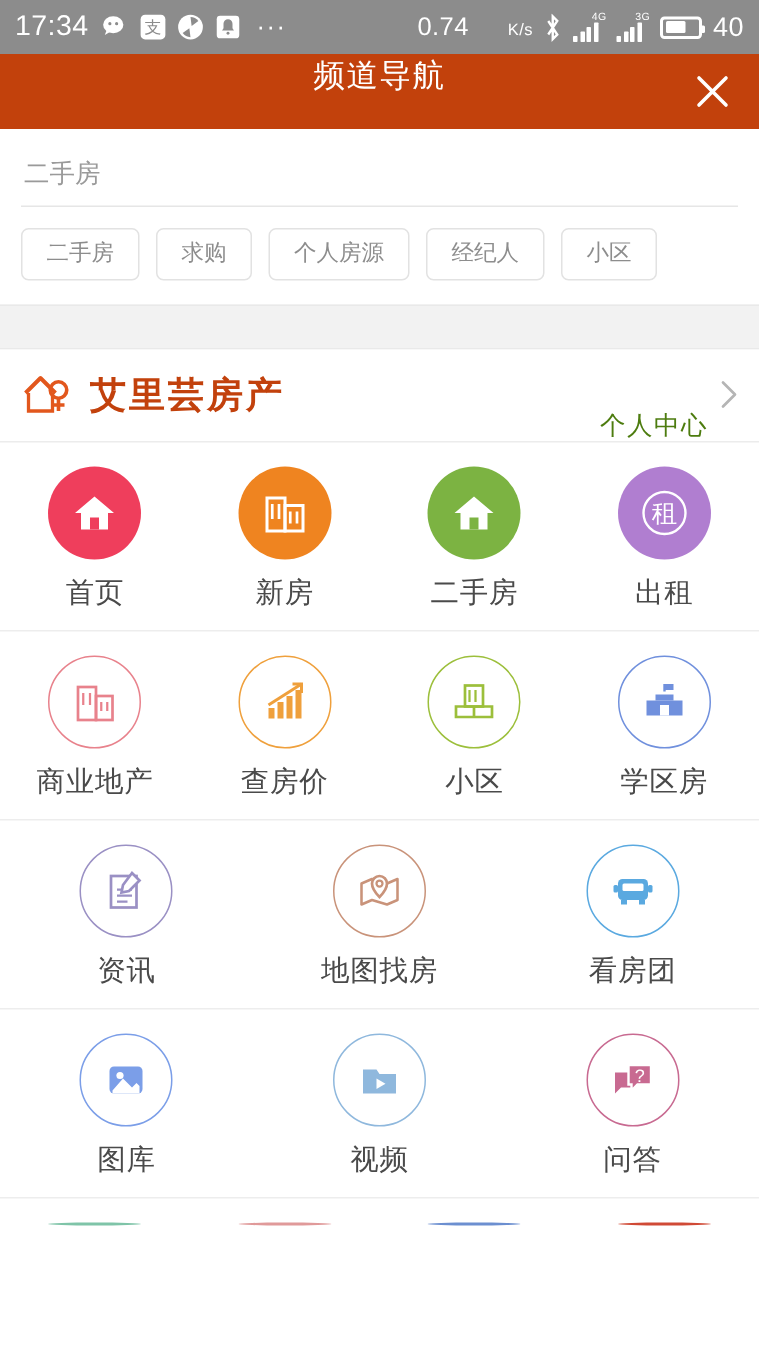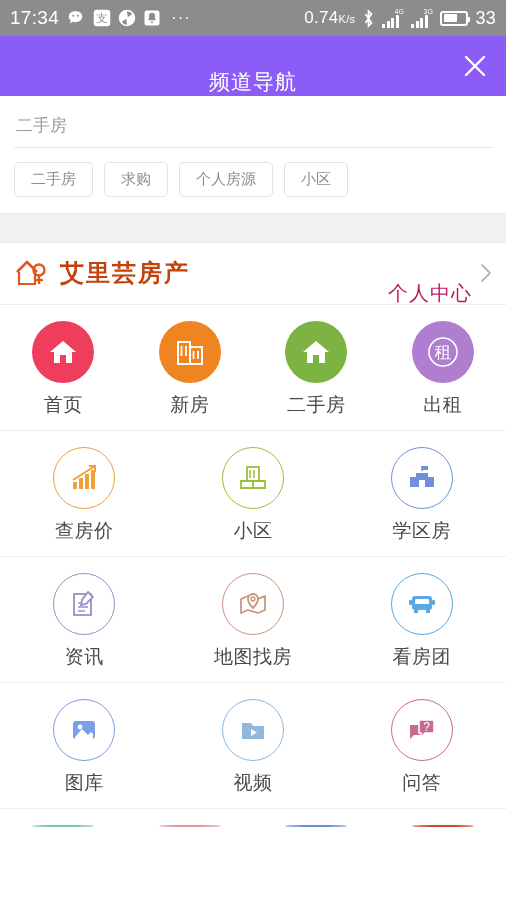--- a/index.html
+++ b/index.html
@@ -13,36 +13,36 @@
   .statusbar{
     height:36px; background:#8c8c8c; color:#fff;
     display:flex; align-items:center; padding:10px 10px;
     font-size:17px; letter-spacing:.3px;
   }
   .sb-time{ font-size:19px; font-weight:400; margin-right:9px; }
   .sb-apps{ display:flex; align-items:center; gap:7px; }
   .sb-app{ width:18px; height:18px; display:block; }
   .sb-dots{ font-size:17px; letter-spacing:1px; margin-left:3px; color:#fff; }
   .sb-right{ margin-left:auto; display:flex; align-items:center; gap:7px; }
-  .sb-speed{ font-size:17px; display:flex; align-items:baseline; }
+  .sb-speed{ font-size:17px; display:flex; align-items:baseline;gap:26px; }
   .sb-speed sup{ font-size:11px; }
   .sb-bt{ width:13px; height:19px; }
   .sig{ position:relative; width:22px; height:19px; }
   .sig .g{ position:absolute; bottom:0; width:3px; background:#fff; border-radius:.5px; }
   .sig .g1{ left:0; height:4px; } .sig .g2{ left:4.5px; height:7px; }
   .sig .g3{ left:9px; height:10px; } .sig .g4{ left:13.5px; height:13px; }
   .sig .lab{ position:absolute; top:-1px; right:0; font-size:7px; line-height:7px; }
   .batt{ width:28px; height:15px; border:2px solid #fff; border-radius:3px; position:relative; }
   .batt::after{ content:""; position:absolute; right:-4px; top:4px; width:2px; height:5px; background:#fff; border-radius:0 1px 1px 0; }
   .batt .fill{ position:absolute; left:1.5px; top:1.5px; bottom:1.5px; width:55%; background:#fff; border-radius:1px; }
   .sb-pct{ font-size:18px; }
 
   
   .header{
-    height:60px; background:#8b5cf6; display:flex; align-items:flex-end;
+    height:50px; background:#c2410c; display:flex; align-items:flex-start;
     justify-content:center; position:relative;
   }
   .header-title{ color:#fff; font-size:21px; letter-spacing:1px; }
   .header-close{
     position:absolute; right:16px; top:50%; transform:translateY(-50%);
     width:30px; height:30px; cursor:pointer;
   }
 
   
   .search-wrap{ padding:14px 14px 0; background:#fff; }
@@ -59,21 +59,21 @@
   .gap-band{ height:30px; background:#f2f2f2; border-top:1px solid #e9e9e9; border-bottom:1px solid #e9e9e9; }
 
   
   .brand-row{
     height:62px; display:flex; align-items:center; padding:0 14px;
     border-bottom:1px solid #ececec; background:#fff;
   }
   .brand-left{ display:flex; align-items:center; gap:8px; }
   .brand-name{ color:#c2410c; font-size:24px; font-weight:bold; letter-spacing:2px;font-family:Liberation Serif, serif; }
   .brand-right{ margin-left:auto; display:flex; align-items:center; gap:8px; cursor:pointer; }
-  .brand-right-label{ color:#be185d; font-size:20px; letter-spacing:1px;margin-top:41px; }
+  .brand-right-label{ color:#4d7c0f; font-size:17px; letter-spacing:1px;margin-top:41px; }
   .chev{ width:12px; height:20px; }
 
   
   .grid-row{ display:flex; border-bottom:1px solid #ededed; }
   .cell{
     flex:1; display:flex; flex-direction:column; align-items:center;
     padding:16px 0 12px; cursor:pointer;
   }
   .cell-icon{
     width:62px; height:62px; border-radius:50%;
@@ -132,37 +132,38 @@
     <span class="sig">
       <i class="g g1"></i>
         <i class="g g2"></i>
         <i class="g g3"></i>
         <i class="g g4"></i>
       <span class="lab">3G</span>
     </span>
     <span class="batt">
         <i class="fill"></i>
       </span>
-    <span class="sb-pct">33</span>
+    <span class="sb-pct">40</span>
   </span>
 </div>
 
 <div class="header">
   <span class="header-title">频道导航</span>
   <svg class="header-close" viewBox="0 0 30 30">
     <path d="M6 6 L24 24 M24 6 L6 24" stroke="#fff" stroke-width="2.4" stroke-linecap="round"></path>
   </svg>
 </div>
 
 <div class="search-wrap">
   <div class="search-input" placeholder="二手房">二手房</div>
   <div class="tags">
     <span class="tag">二手房</span>
     <span class="tag">求购</span>
     <span class="tag">个人房源</span>
+    <span class="tag">经纪人</span>
     <span class="tag">小区</span>
   </div>
 </div>
 
 <div class="gap-band"></div>
 
 <div class="brand-row">
   <span class="brand-left">
     <svg width="38" height="32" viewBox="0 0 38 32">
       <path d="M3 15 L13 5 L23 15" fill="none" stroke="#e2571d" stroke-width="2.6" stroke-linejoin="round"></path>
@@ -218,20 +219,30 @@
             <circle cx="20" cy="20" r="14" fill="none" stroke="#fff" stroke-width="1.6"></circle>
             <text x="20" y="26" font-size="17" text-anchor="middle" fill="#fff" font-family="'Liberation Sans',sans-serif">租</text>
           </svg>
       </span>
       <span class="cell-label">出租</span>
     </div>
   </div>
 
   <div class="grid-row">
     <div class="cell">
+      <span class="cell-icon outline" style="border-color: rgb(232, 130, 140);">
+        <svg width="34" height="34" viewBox="0 0 34 34">
+            <rect x="6" y="7" width="12" height="22" fill="none" stroke="#e8828c" stroke-width="1.8"></rect>
+            <rect x="18" y="13" width="11" height="16" fill="none" stroke="#e8828c" stroke-width="1.8"></rect>
+            <path d="M9.5 11v8M14 11v8M21.5 17v6M25.5 17v6" stroke="#e8828c" stroke-width="1.5"></path>
+          </svg>
+      </span>
+      <span class="cell-label">商业地产</span>
+    </div>
+    <div class="cell">
       <span class="cell-icon outline" style="border-color: rgb(239, 160, 60);">
         <svg width="34" height="34" viewBox="0 0 34 34">
             <rect x="6" y="21" width="4" height="7" fill="#efa03c"></rect>
             <rect x="12" y="17" width="4" height="11" fill="#efa03c"></rect>
             <rect x="18" y="13" width="4" height="15" fill="#efa03c"></rect>
             <rect x="24" y="9" width="4" height="19" fill="#efa03c"></rect>
             <path d="M6 19 L28 5" stroke="#efa03c" stroke-width="2" fill="none"></path>
             <path d="M22 5h6v6" fill="none" stroke="#efa03c" stroke-width="2"></path>
           </svg>
       </span>

